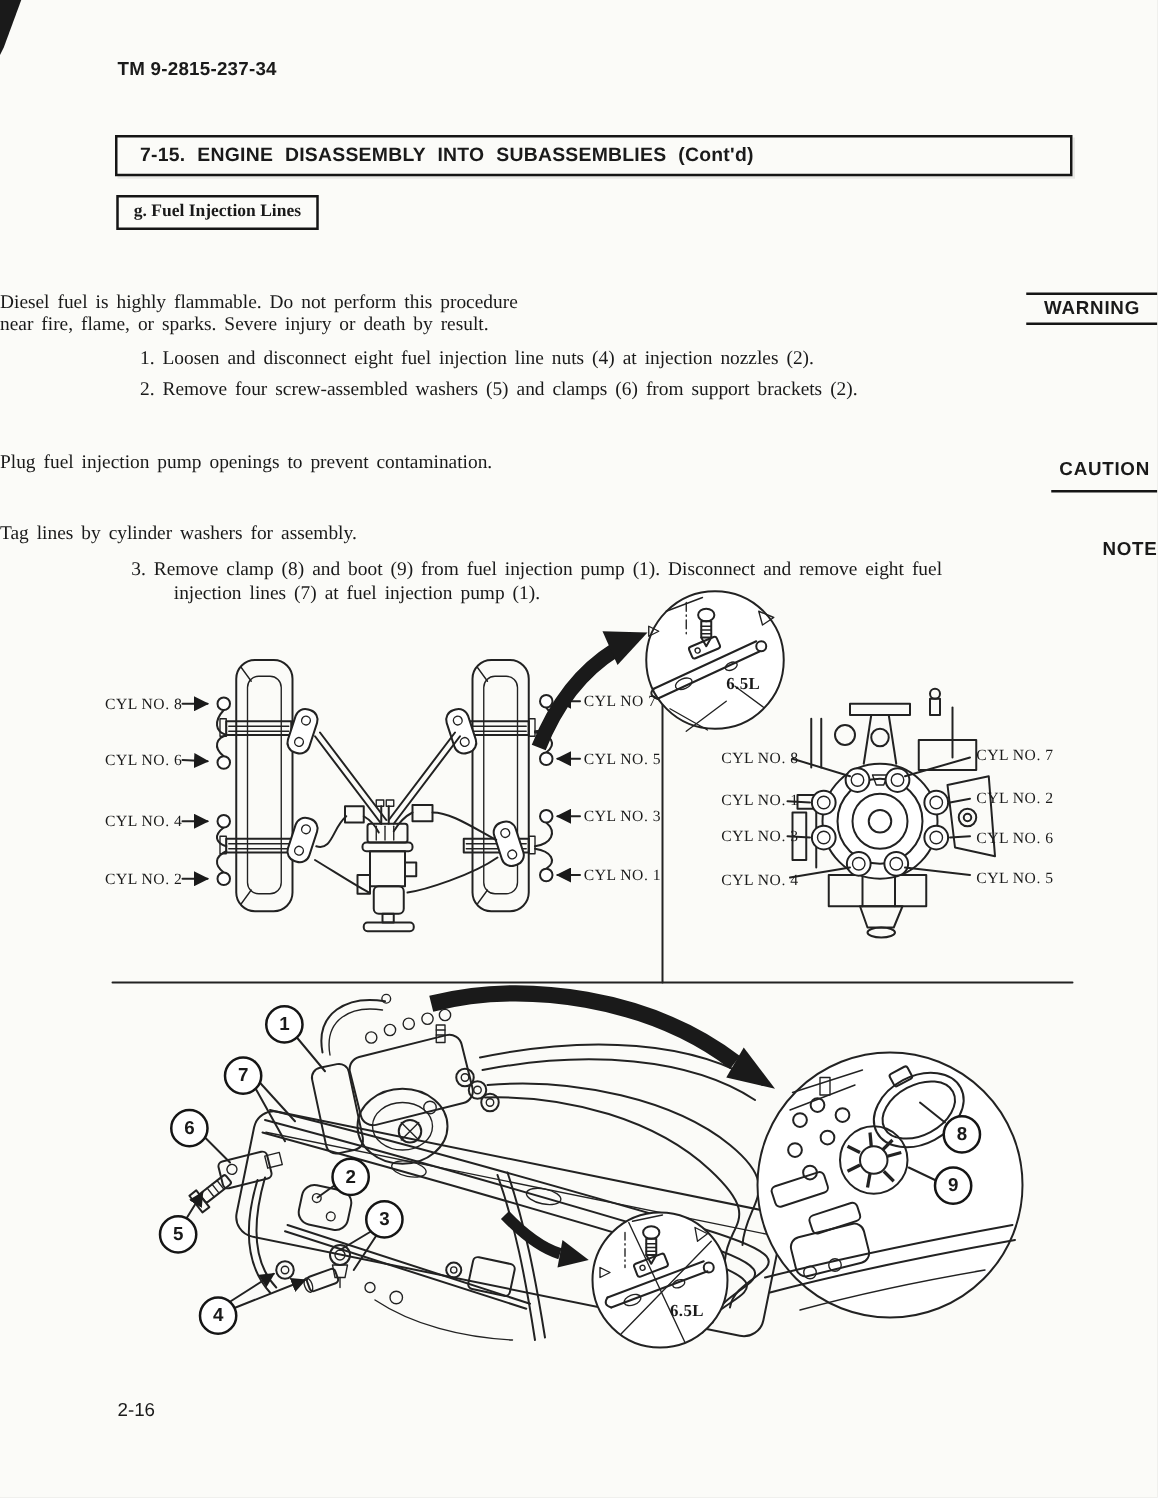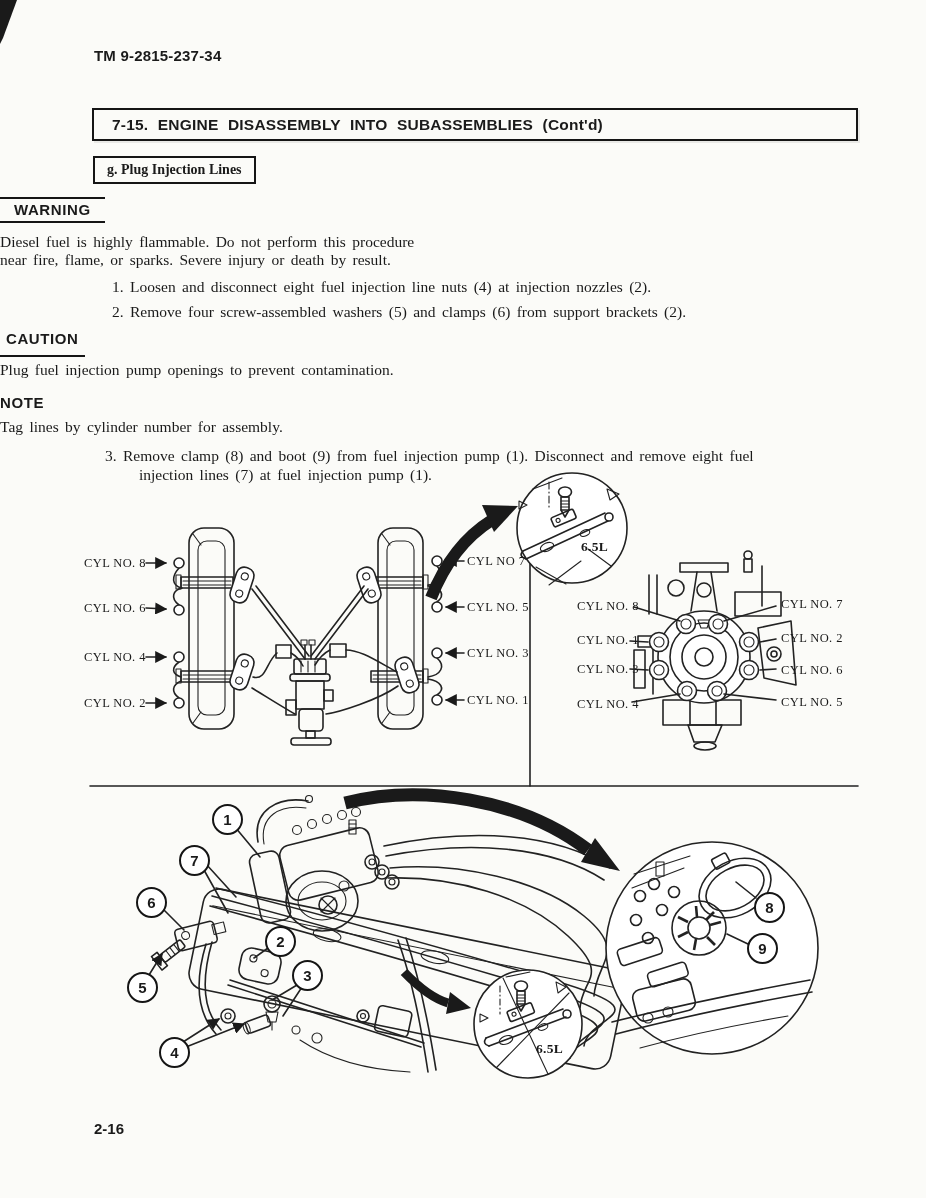--- a/index.html
+++ b/index.html
@@ -7,56 +7,56 @@
         font-family:"Liberation Serif",serif;color:#1a1a1a;}
   .abs{position:absolute;}
   .sans{font-family:"Liberation Sans",sans-serif;}
   .tm{left:94px;top:47px;font-weight:bold;font-size:15px;letter-spacing:.2px;}
   .title-box{left:92px;top:108px;width:762px;height:29px;border:2px solid #151515;
              box-shadow:2px 2px 0 rgba(0,0,0,.07);}
   .title-box .tt{display:block;line-height:29px;padding-left:18px;font-weight:bold;
                  font-size:15.5px;word-spacing:5px;letter-spacing:.2px;}
   .sub-box{left:93px;top:156px;height:24px;border:2px solid #151515;display:inline-block;
            padding:0 12px;font-weight:bold;font-size:14px;line-height:24px;}
-  .crow{left:0;width:100%;text-align:left;}
+  .crow{left:0;width:100%;text-align:right;margin-top:37px;}
   .warn-head{display:inline-block;border-top:2.5px solid #151515;border-bottom:2.5px solid #151515;
              padding:2px 14px 3px;font-weight:bold;font-size:15px;letter-spacing:.6px;}
   .caut-head{display:inline-block;border-bottom:2.5px solid #151515;padding:0 6px 8px;
              font-weight:bold;font-size:15px;letter-spacing:.6px;}
   .note-head{display:inline-block;font-weight:bold;font-size:15px;letter-spacing:.6px;}
   .ctext{left:0;width:100%;text-align:left;font-size:15.5px;line-height:17.5px;word-spacing:2.5px;}
   .step{font-size:15.5px;word-spacing:2.5px;white-space:nowrap;}
   .step3{white-space:normal;width:724px;text-indent:-34px;line-height:19px;}
   .dlabel{font-size:12.5px;letter-spacing:.4px;white-space:nowrap;text-align:right;}
   .inset-lb{font-weight:bold;font-size:13.5px;letter-spacing:.3px;}
   .callout{width:27px;height:27px;border:2px solid #151515;border-radius:50%;background:#fff;
            display:flex;align-items:center;justify-content:center;
            font-family:"Liberation Sans",sans-serif;font-weight:bold;font-size:15px;}
-  .pgnum{left:94px;top:1120px;font-weight:bold;font-size:15px;text-align:right;}
+  .pgnum{left:94px;top:1120px;font-weight:normal;font-size:15px;text-align:right;}
   svg .ln{stroke:#222;fill:none;stroke-width:1.6;stroke-linecap:round;stroke-linejoin:round;}
   svg .tn{stroke-width:1.1;}
   svg .wf{fill:#fff;}
   svg .blk{fill:#1a1a1a;stroke:none;}
 </style>
 </head>
 <body>
 
 <div class="page">
 
   <svg class="abs" style="left:0;top:0" width="30" height="50" viewBox="0 0 30 50">
       <polygon class="blk" points="0,0 17,0 3,38 0,44"></polygon>
     </svg>
 
   <div class="abs tm sans">TM 9-2815-237-34</div>
 
   <div class="abs title-box sans">
     <span class="tt">7-15. ENGINE DISASSEMBLY INTO SUBASSEMBLIES (Cont'd)</span>
   </div>
 
-  <div class="abs sub-box">g. Plug Injection Lines</div>
+  <div class="abs sub-box">g. Fuel Injection Lines</div>
 
   <div class="abs crow sans" style="top:197px">
     <span class="warn-head">WARNING</span>
   </div>
   <div class="abs ctext" style="top:233px">
     <span>Diesel fuel is highly flammable. Do not perform this procedure</span><br>
     <span>near fire, flame, or sparks. Severe injury or death by result.</span>
   </div>
 
   <div class="abs step" style="left:112px;top:278px">
@@ -67,21 +67,21 @@
   </div>
 
   <div class="abs crow sans" style="top:330px">
     <span class="caut-head">CAUTION</span>
   </div>
   <div class="abs ctext" style="top:361px">Plug fuel injection pump openings to prevent contamination.</div>
 
   <div class="abs crow sans" style="top:394px">
     <span class="note-head">NOTE</span>
   </div>
-  <div class="abs ctext" style="top:418px">Tag lines by cylinder number for assembly.</div>
+  <div class="abs ctext" style="top:418px">Tag lines by cylinder washers for assembly.</div>
 
   <div class="abs step step3" style="left:139px;top:446px">
     <span>3.</span> <span>Remove clamp (8) and boot (9) from fuel injection pump (1). Disconnect and remove eight fuel</span><br>
     <span>injection lines (7) at fuel injection pump (1).</span>
   </div>
 
   <svg class="abs" style="left:0;top:465px" width="926" height="325" viewBox="0 465 926 325">
     <defs>
       <marker id="ahA" viewBox="0 0 10 10" refX="9" refY="5" markerWidth="7.5" markerHeight="7.5" orient="auto-start-reverse">
         <path d="M0 0 L10 5 L0 10 z" fill="#1a1a1a"></path>

